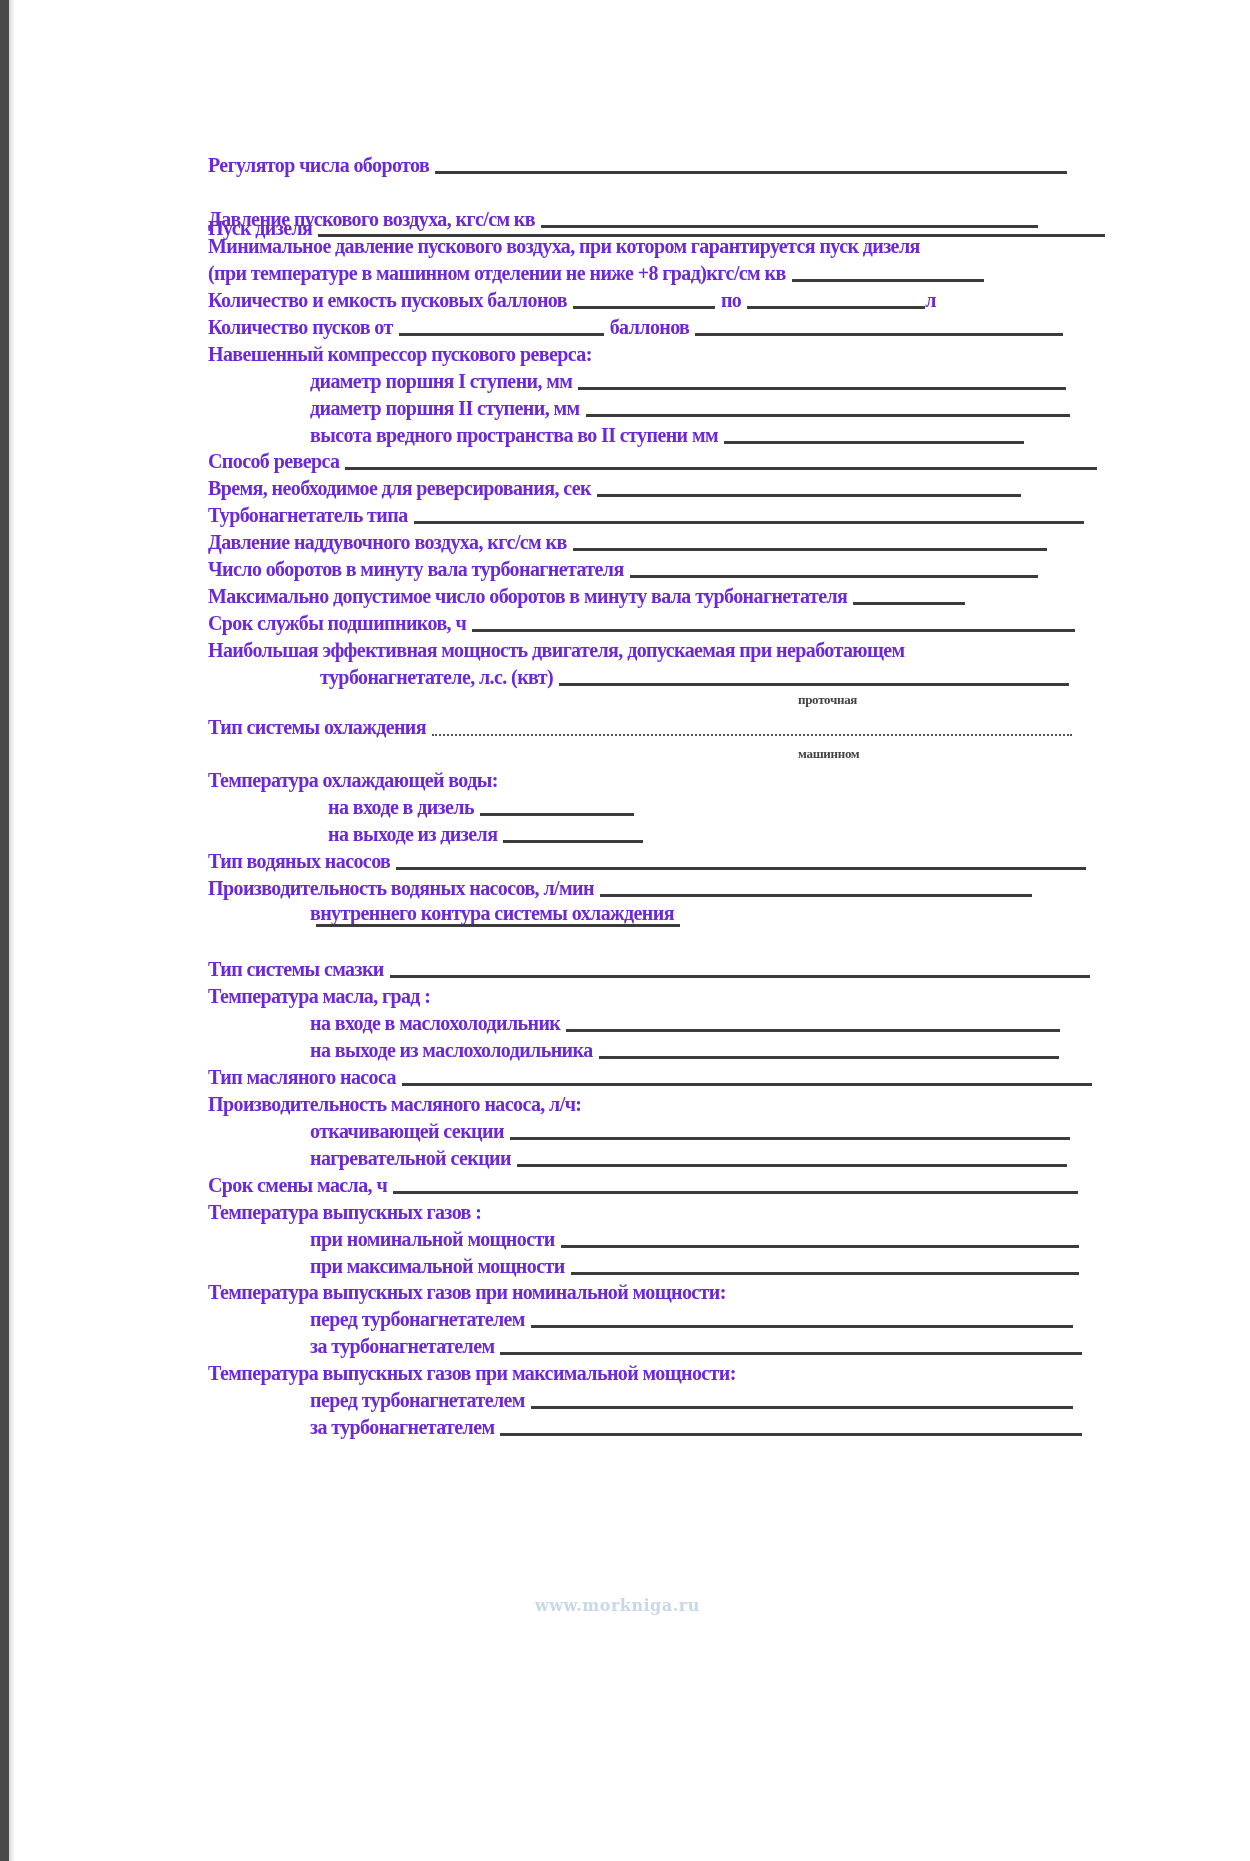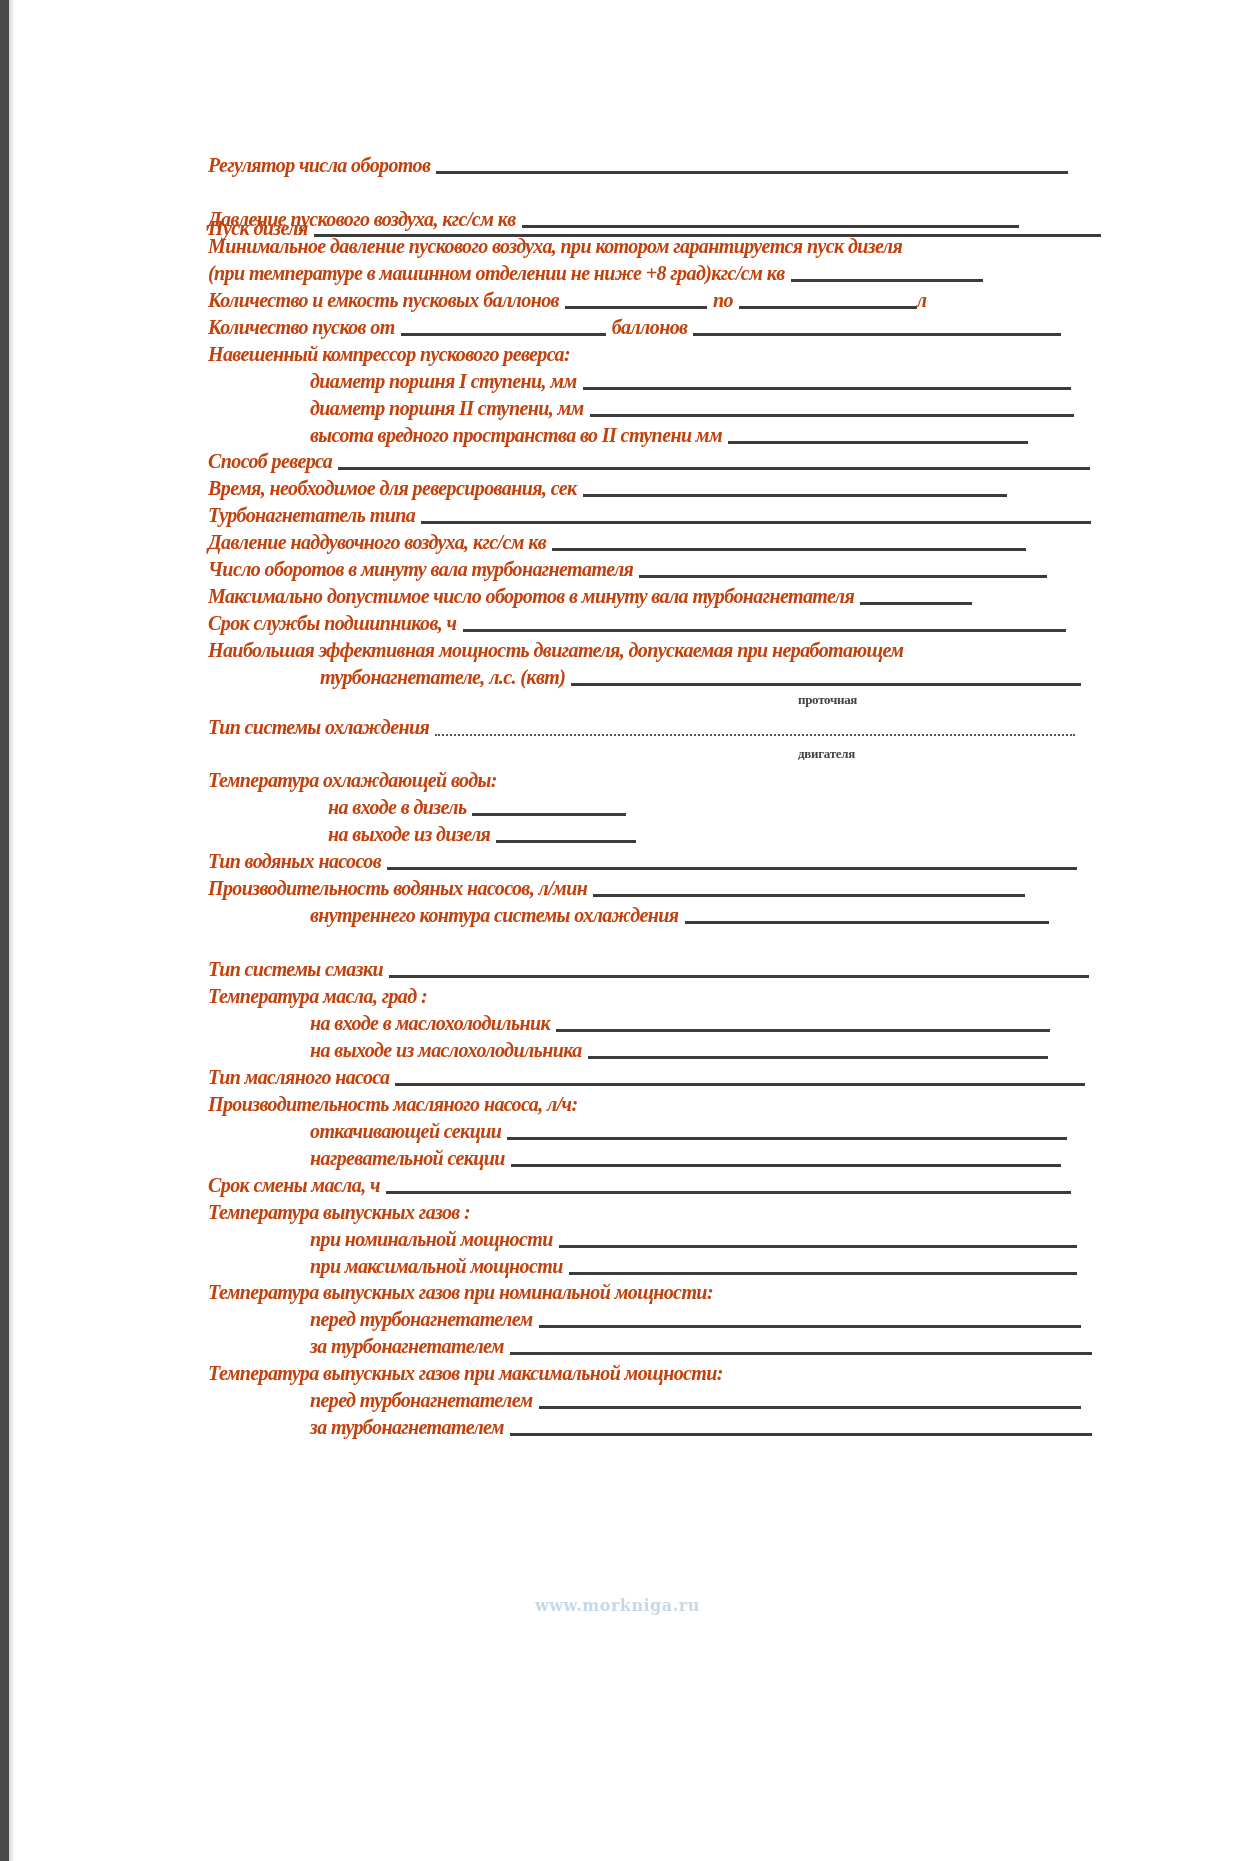--- a/index.html
+++ b/index.html
@@ -4,21 +4,21 @@
 <style>
   html, body { margin:0; padding:0; }
   body { width:1250px; height:1861px; background:#ffffff; position:relative; overflow:hidden;
          font-family:"Liberation Serif","DejaVu Serif",serif; color:#2a2a2a; }
   .edge-bar { position:absolute; left:0; top:0; width:9px; height:1861px; background:#4a4a4a; }
   .edge-shadow { position:absolute; left:9px; top:0; width:6px; height:1861px;
                  background:linear-gradient(to right,#d8d8d8,#ffffff); }
   .page { position:absolute; left:0; top:0; width:1250px; height:1861px; }
   .row { position:absolute; left:208px; height:24px; display:flex; align-items:flex-end;
          font-size:20px; line-height:22px; white-space:nowrap; letter-spacing:-0.6px;
-         font-weight:bold; color:#c2410c;font-style:italic; }
+         font-weight:bold; color:#6d28d9; }
   .row.indent { left:310px; }
   .row .label { padding-right:6px; }
   .row .fill { flex:none; height:0; border-bottom:3px solid #3c3c3c; margin-bottom:2px; }
   .row .mid { padding:0 6px; }
   .dashed { border-bottom:2px dotted #555 !important; }
   .small { position:absolute; font-size:13px; font-weight:bold; color:#444; letter-spacing:-0.3px; }
   .watermark { position:absolute; left:535px; top:1596px; font-family:"DejaVu Serif",serif;
                font-weight:bold; font-size:16px; color:#c7d8e6; letter-spacing:0.5px; }
 </style>
 </head>
@@ -110,42 +110,42 @@
   <div class="row indent" style="top: 664.088px; left: 320px;">
     <span class="label">турбонагнетателе, л.с. (квт)</span>
     <span class="fill" style="width:510px"></span>
   </div>
 
   <span class="small" style="left: 798px; top: 692.163px;">проточная</span>
   <div class="row" style="top: 713.5px;">
     <span class="label">Тип системы охлаждения</span>
     <span class="fill dashed" style="width:640px"></span>
   </div>
-  <span class="small" style="left: 798px; top: 746.067px;">двигателя</span>
+  <span class="small" style="left: 798px; top: 746.067px;">машинном</span>
 
   <div class="row" style="top: 767.404px;">
     <span class="label">Температура охлаждающей воды:</span>
   </div>
   <div class="row indent" style="top: 794.356px; left: 328px;">
     <span class="label">на входе в дизель</span>
     <span class="fill" style="width:154px"></span>
   </div>
   <div class="row indent" style="top: 821.308px; left: 328px;">
     <span class="label">на выходе из дизеля</span>
     <span class="fill" style="width:140px"></span>
   </div>
   <div class="row" style="top: 848.26px;">
     <span class="label">Тип водяных насосов</span>
     <span class="fill" style="width:690px"></span>
   </div>
   <div class="row" style="top: 875.212px;">
     <span class="label">Производительность водяных насосов, л/мин</span>
     <span class="fill" style="width:432px"></span>
   </div>
-  <div class="row indent" style="top: 902.164px;">
+  <div class="row indent" style="top: 902.164px; flex-direction: column;">
     <span class="label">внутреннего контура системы охлаждения</span>
     <span class="fill" style="width:364px"></span>
   </div>
   <div class="row" style="top: 956.068px;">
     <span class="label">Тип системы смазки</span>
     <span class="fill" style="width:700px"></span>
   </div>
   <div class="row" style="top: 983.02px;">
     <span class="label">Температура масла, град :</span>
   </div>

